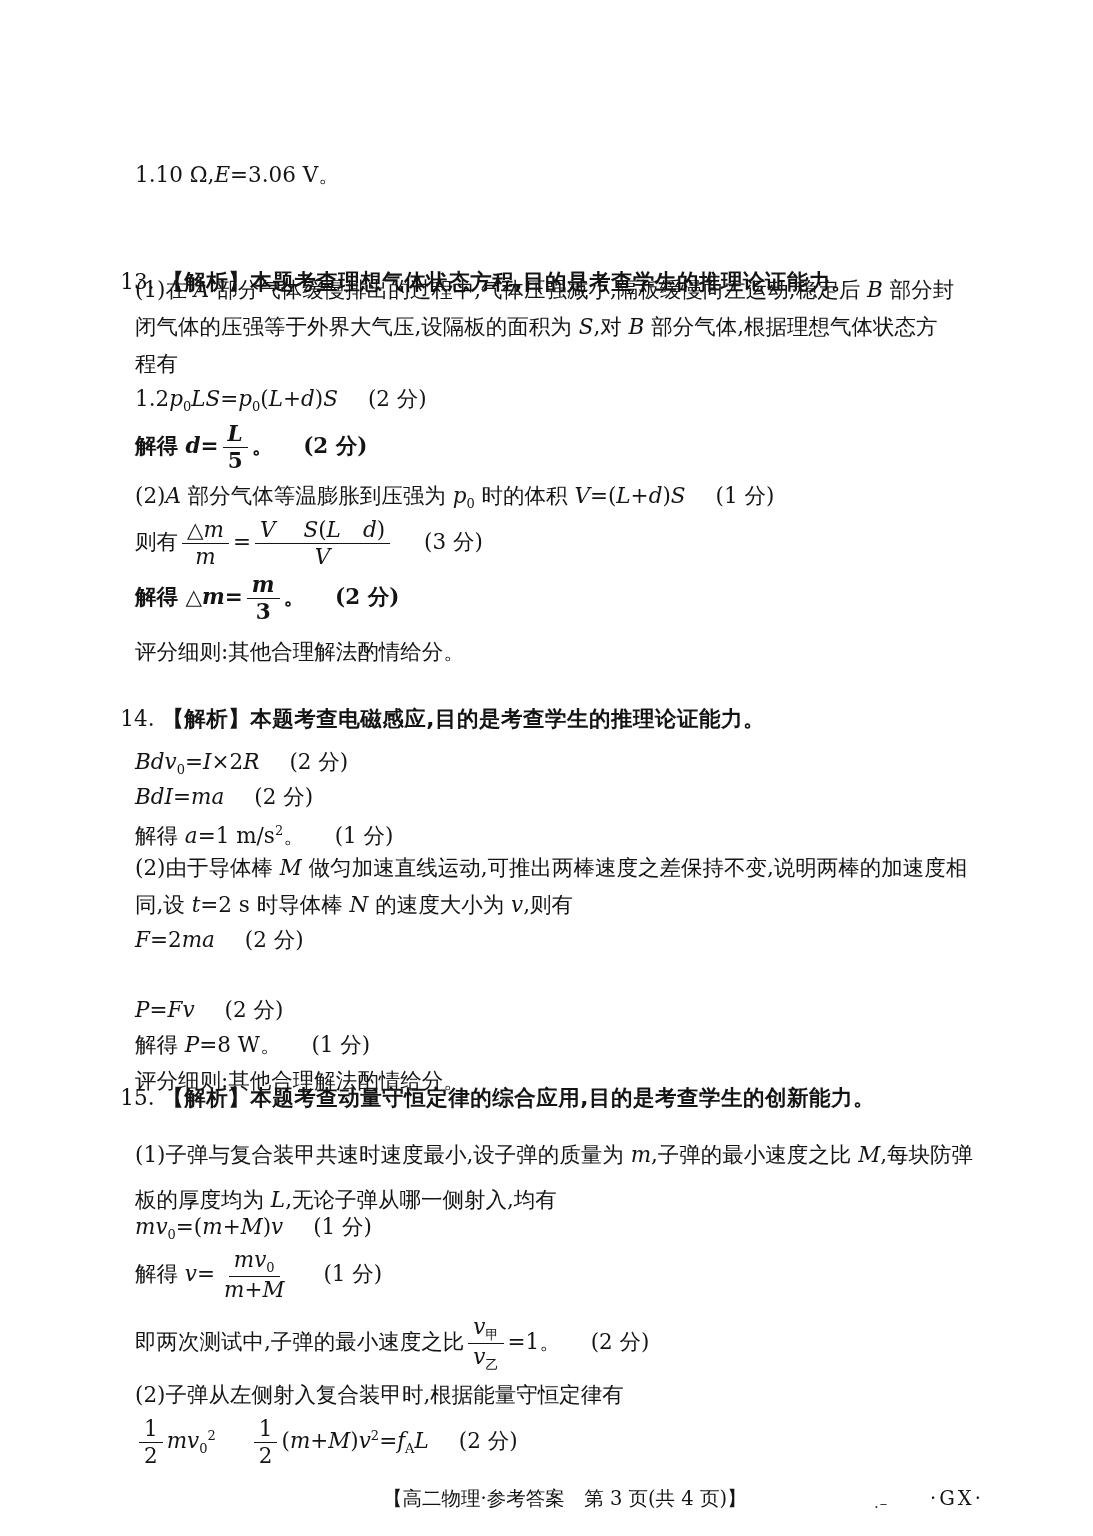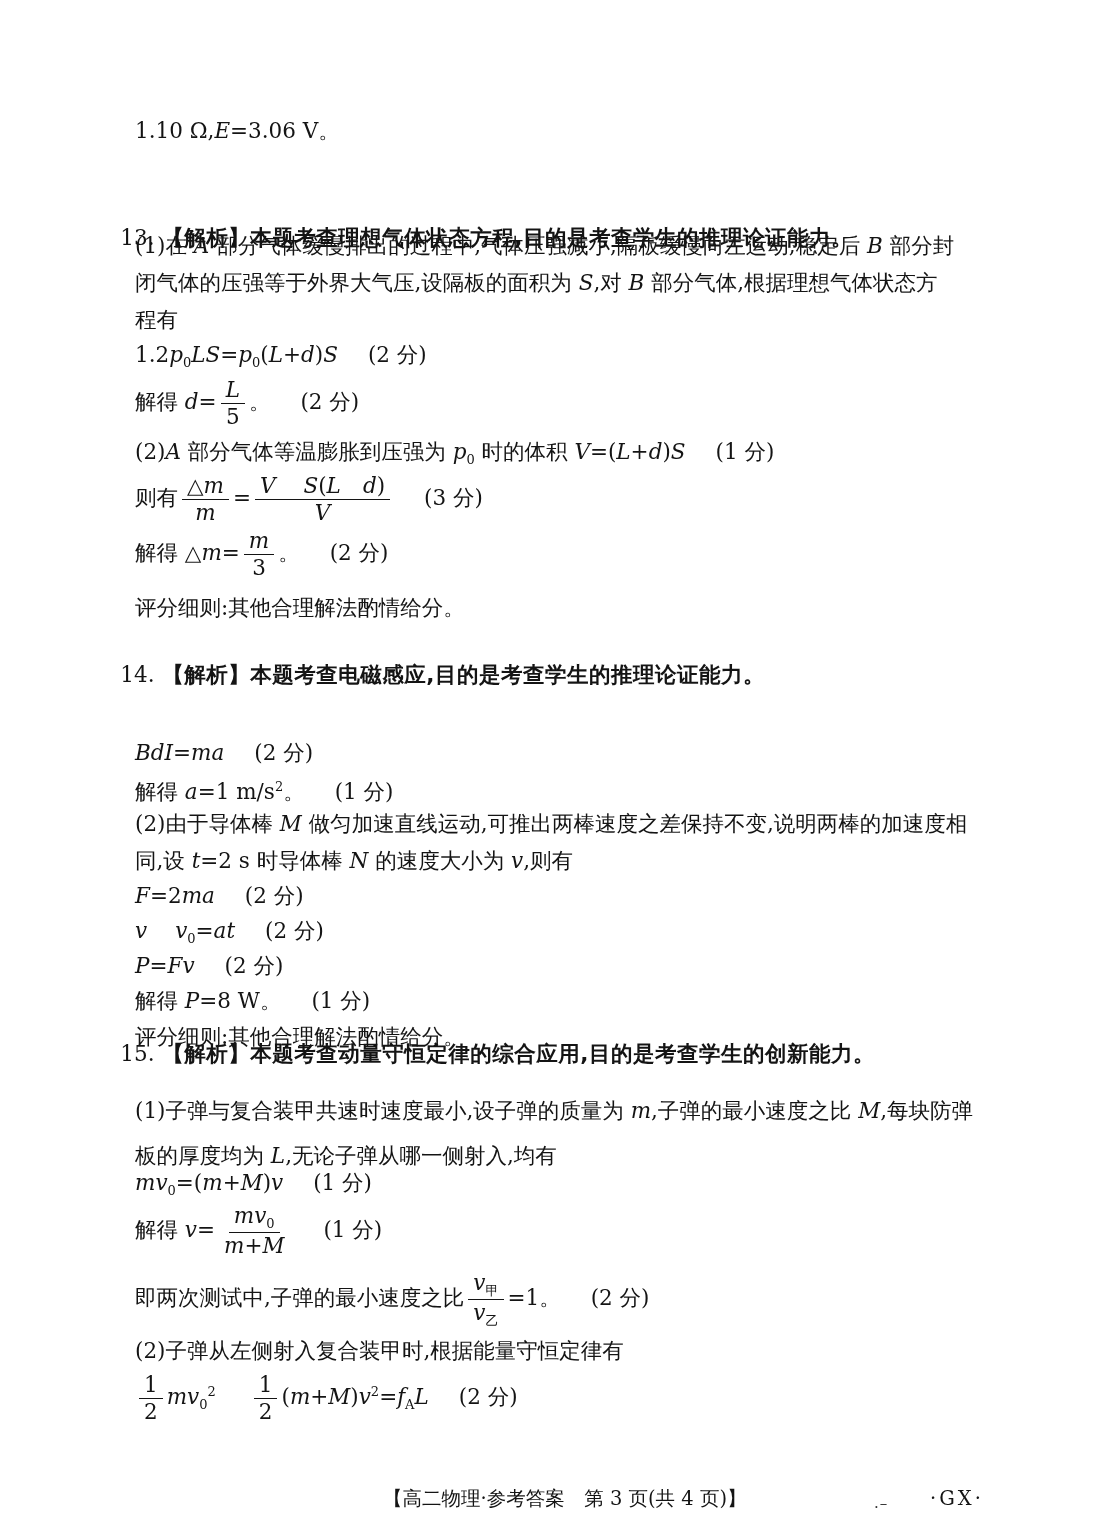--- a/index.html
+++ b/index.html
@@ -11,34 +11,35 @@
     font-family:"DejaVu Serif","Liberation Serif",serif;
     color:#141414;
     overflow:hidden;
   }
   .line{
     position:absolute;
     left:135px;
     white-space:pre;
     font-size:21.5px;
     line-height:30px;
+    margin-top:44px;
   }
   .qline{left:93px;}
   .qnum{display:inline-block;width:42px;font-family:"DejaVu Serif","Liberation Serif",serif;}
   .bold{font-weight:bold;font-family:"DejaVu Sans","Liberation Sans",sans-serif;letter-spacing:0.5px;}
   .seg{white-space:pre;}
   .seg.rm{font-style:normal;}
   .seg.it{font-style:italic;}
   .seg.sub{font-size:13px;vertical-align:-5px;}
   .seg.sup{font-size:13px;vertical-align:8px;}
   .seg.sc{margin-left:30px;}
   .seg.g22{display:inline-block;width:22px;}
   .seg.g28{display:inline-block;width:28px;}
   .seg.g34{display:inline-block;width:34px;}
-  .lh62{line-height:62px;}
+  .lh62{line-height:62px;font-weight:bold;}
   .lh60{line-height:60px;}
   .lh66{line-height:66px;text-align:center;}
   .lh76{line-height:76px;}
   .frac{
     display:inline-flex;flex-direction:column;align-items:center;
     vertical-align:middle;margin:0 4px;line-height:1.2;font-size:21.5px;
   }
   .fnum{border-bottom:1.6px solid #141414;padding:0 5px;}
   .fden{padding:0 5px;}
   .footer{position:absolute;top:1437px;left:0;width:100%;height:32px;font-size:19.5px;line-height:28px;margin-top:48px;}
@@ -62,26 +63,26 @@
   <div class="line" style="top:340px"><span class="seg rm">1.2</span><span class="seg it">p</span><span class="seg sub">0</span><span class="seg it">LS</span><span class="seg rm">=</span><span class="seg it">p</span><span class="seg sub">0</span><span class="seg rm">(</span><span class="seg it">L</span><span class="seg rm">+</span><span class="seg it">d</span><span class="seg rm">)</span><span class="seg it">S</span><span class="seg sc">(2 分)</span></div>
   <div class="line lh62" style="top:371px"><span class="seg rm">解得 </span><span class="seg it">d</span><span class="seg rm">=</span><span class="frac"><span class="fnum"><span class="seg it">L</span></span><span class="fden"><span class="seg rm">5</span></span></span><span class="seg rm">。</span><span class="seg sc">(2 分)</span></div>
   <div class="line" style="top:437px"><span class="seg rm">(2)</span><span class="seg it">A</span><span class="seg rm"> 部分气体等温膨胀到压强为 </span><span class="seg it">p</span><span class="seg sub">0</span><span class="seg rm"> 时的体积 </span><span class="seg it">V</span><span class="seg rm">=(</span><span class="seg it">L</span><span class="seg rm">+</span><span class="seg it">d</span><span class="seg rm">)</span><span class="seg it">S</span><span class="seg sc">(1 分)</span></div>
   <div class="line lh76" style="top:460px"><span class="seg rm">则有</span><span class="frac"><span class="fnum"><span class="seg rm">△</span><span class="seg it">m</span></span><span class="fden"><span class="seg it">m</span></span></span><span class="seg rm">=</span><span class="frac"><span class="fnum"><span class="seg it">V</span><span class="seg g28"></span><span class="seg it">S</span><span class="seg rm">(</span><span class="seg it">L</span><span class="seg g22"></span><span class="seg it">d</span><span class="seg rm">)</span></span><span class="fden"><span class="seg it">V</span></span></span><span class="seg sc">(3 分)</span></div>
   <div class="line lh62" style="top:522px"><span class="seg rm">解得 </span><span class="seg rm">△</span><span class="seg it">m</span><span class="seg rm">=</span><span class="frac"><span class="fnum"><span class="seg it">m</span></span><span class="fden"><span class="seg rm">3</span></span></span><span class="seg rm">。</span><span class="seg sc">(2 分)</span></div>
   <div class="line" style="top:593px">评分细则:其他合理解法酌情给分。</div>
 
   <div class="line qline" style="top:630px">
     <span class="qnum">14.</span><span class="bold">【解析】本题考查电磁感应,目的是考查学生的推理论证能力。</span>
   </div>
+  <div class="line" style="top:703px"><span class="seg it">Bdv</span><span class="seg sub">0</span><span class="seg rm">=</span><span class="seg it">I</span><span class="seg rm">×2</span><span class="seg it">R</span><span class="seg sc">(2 分)</span></div>
   <div class="line" style="top:738px"><span class="seg it">BdI</span><span class="seg rm">=</span><span class="seg it">ma</span><span class="seg sc">(2 分)</span></div>
   <div class="line" style="top:772px"><span class="seg rm">解得 </span><span class="seg it">a</span><span class="seg rm">=1 m/s</span><span class="seg sup">2</span><span class="seg rm">。</span><span class="seg sc">(1 分)</span></div>
   <div class="line" style="top:809px"><span class="seg rm">(2)由于导体棒 </span><span class="seg it">M</span><span class="seg rm"> 做匀加速直线运动,可推出两棒速度之差保持不变,说明两棒的加速度相</span></div>
   <div class="line" style="top:846px"><span class="seg rm">同,设 </span><span class="seg it">t</span><span class="seg rm">=2 s 时导体棒 </span><span class="seg it">N</span><span class="seg rm"> 的速度大小为 </span><span class="seg it">v</span><span class="seg rm">,则有</span></div>
   <div class="line" style="top:881px"><span class="seg it">F</span><span class="seg rm">=2</span><span class="seg it">ma</span><span class="seg sc">(2 分)</span></div>
-  <div class="line" style="top:916px"><span class="seg it">v</span><span class="seg g28"></span><span class="seg it">v</span><span class="seg sub">0</span><span class="seg rm">=</span><span class="seg it">at</span><span class="seg sc">(2 分)</span></div>
   <div class="line" style="top:951px"><span class="seg it">P</span><span class="seg rm">=</span><span class="seg it">Fv</span><span class="seg sc">(2 分)</span></div>
   <div class="line" style="top:986px"><span class="seg rm">解得 </span><span class="seg it">P</span><span class="seg rm">=8 W。</span><span class="seg sc">(1 分)</span></div>
   <div class="line" style="top:1022px">评分细则:其他合理解法酌情给分。</div>
 
   <div class="line qline" style="top:1009px">
     <span class="qnum">15.</span><span class="bold">【解析】本题考查动量守恒定律的综合应用,目的是考查学生的创新能力。</span>
   </div>
   <div class="line" style="top:1096px"><span class="seg rm">(1)子弹与复合装甲共速时速度最小,设子弹的质量为 </span><span class="seg it">m</span><span class="seg rm">,子弹的最小速度之比 </span><span class="seg it">M</span><span class="seg rm">,每块防弹</span></div>
   <div class="line" style="top:1141px"><span class="seg rm">板的厚度均为 </span><span class="seg it">L</span><span class="seg rm">,无论子弹从哪一侧射入,均有</span></div>
   <div class="line" style="top:1168px"><span class="seg it">mv</span><span class="seg sub">0</span><span class="seg rm">=(</span><span class="seg it">m</span><span class="seg rm">+</span><span class="seg it">M</span><span class="seg rm">)</span><span class="seg it">v</span><span class="seg sc">(1 分)</span></div>

